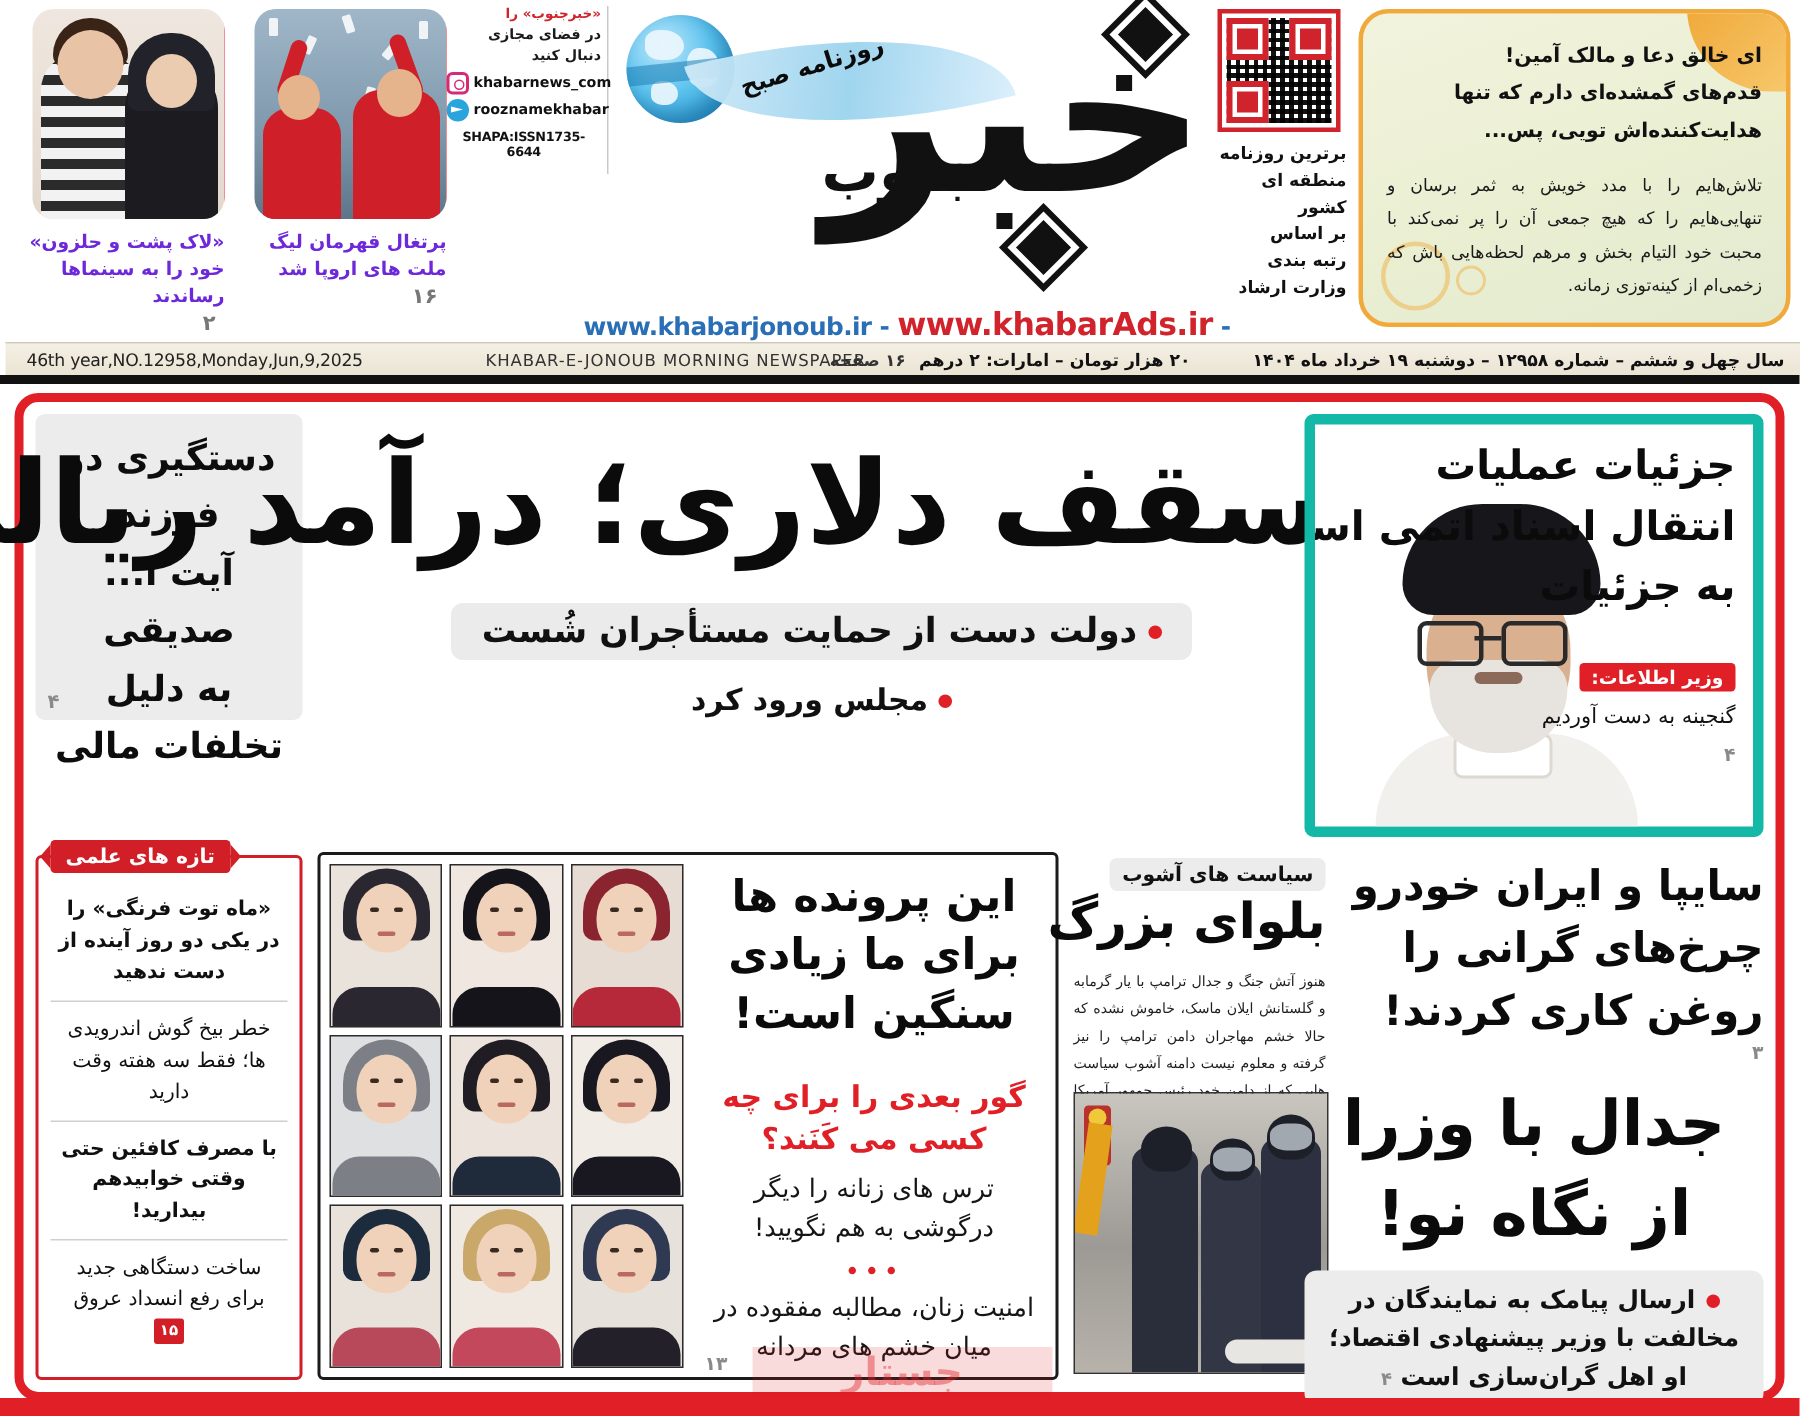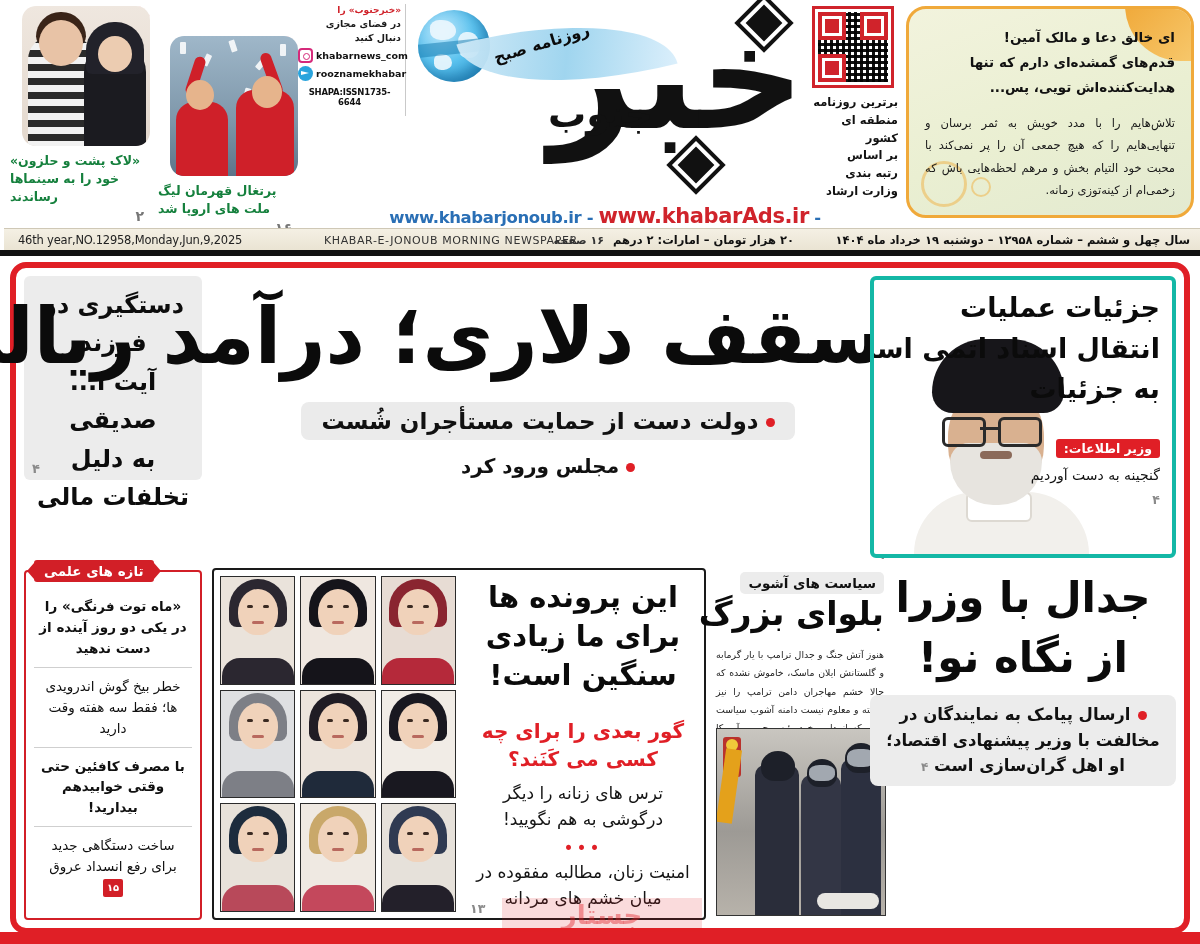--- a/index.html
+++ b/index.html
@@ -20,22 +20,22 @@
     width:128px;height:140px;border-radius:14px;overflow:hidden;
     position:relative;
   }
   .mh-photo .frame{
     position:absolute;inset:-6px;border-radius:18px;
     background:linear-gradient(135deg,#f7a41d 0%, #f7a41d 18%, transparent 18.5%, transparent 81%, #f7a41d 81.5%, #f7a41d 100%);
     z-index:0;
   }
   .mh-photo .inner{position:absolute;inset:0;border-radius:12px;overflow:hidden;z-index:1;}
   .mh-cap{
-    width:140px;margin-top:6px;text-align:left;
-    font-size:12.5px;font-weight:bold;line-height:1.45;color:#15803d;
+    width:140px;margin-top:6px;text-align:right;
+    font-size:12.5px;font-weight:bold;line-height:1.45;color:#6d28d9;
     font-family:"DejaVu Sans",sans-serif;
   }
   .mh-pg{font-size:14px;font-weight:bold;color:#777;margin-top:2px;text-align:right;padding-right:6px;}
 
   
   .photoA{background:linear-gradient(180deg,#efe7df 0%, #e3d8cd 100%);}
   .photoA .figL{position:absolute;left:6px;bottom:0;width:66px;height:110px;
     background:repeating-linear-gradient(180deg,#2b2b2b 0 7px,#f2f2f2 7px 14px);border-radius:24px 24px 0 0;}
   .photoA .headL{position:absolute;left:17px;top:14px;width:44px;height:46px;border-radius:50%;background:#e8c3a6;}
   .photoA .hairL{position:absolute;left:14px;top:6px;width:50px;height:34px;border-radius:26px 26px 10px 10px;background:#3a2418;}
@@ -210,21 +210,21 @@
   .riot .helm{position:absolute;border-radius:50% 50% 40% 40%;background:#1d2029;}
   .riot .vis{position:absolute;border-radius:40%;background:#cfd6dd;opacity:.75;}
   .riot .tape{position:absolute;left:4px;top:20px;width:16px;height:74px;background:#e4a11b;transform:rotate(8deg);}
   .riot .light{position:absolute;left:6px;top:8px;width:18px;height:40px;background:#b9322c;border-radius:3px;}
   .riot .light i{display:block;width:12px;height:12px;border-radius:50%;background:#f0c93a;margin:2px auto;}
   .riot .down{position:absolute;right:6px;bottom:6px;width:62px;height:16px;background:#e8e6e2;border-radius:8px;}
 
   
   .col-right{position:absolute;right:8px;top:8px;width:306px;}
   .atomic{
-    position:relative;width:306px;height:282px;border:4px solid #14b8a6;border-radius:6px;
+    position:relative;width:306px;height:282px;border:7px solid #14b8a6;border-radius:6px;
     box-sizing:border-box;overflow:hidden;background:#fff;
   }
   .atomic .h{position:absolute;right:12px;top:8px;width:auto;text-align:right;
     font-size:27px;font-weight:bold;line-height:1.5;color:#0b0b0b;z-index:3;white-space:nowrap;}
   .atomic .tagline{position:absolute;right:12px;top:158px;z-index:3;}
   .atomic .tag{background:#e01f26;color:#fff;font-size:12.5px;font-weight:bold;padding:2px 8px;border-radius:3px;display:inline-block;}
   .atomic .lead{margin-top:6px;font-size:14px;line-height:1.7;color:#111;text-align:right;}
   .atomic .pg{font-size:12.5px;font-weight:bold;color:#8a8a8a;margin-top:4px;}
   .portrait{position:absolute;left:40px;bottom:0;width:175px;height:215px;z-index:1;}
   .portrait .turban{position:absolute;left:18px;top:0;width:132px;height:74px;background:#17161a;border-radius:62px 62px 24px 24px;}
@@ -251,21 +251,21 @@
   .watermark span{display:block;text-align:center;font-size:26px;font-weight:bold;color:rgba(224,31,38,.42);line-height:34px;letter-spacing:-2px;}
   .botbar{position:absolute;left:0;top:932px;width:1200px;height:12px;background:#e01f26;}
 </style>
 </head>
 <body>
 
 <div class="page">
 
   <div class="masthead">
 
-    <div class="mh-photo-wrap" style="left:158px;margin-top:30px;">
+    <div class="mh-photo-wrap" style="left:158px;">
       <div class="mh-photo">
         <div class="frame"></div>
         <div class="inner photoB">
           <div class="conf" style="left:10px;top:6px;"></div>
           <div class="conf" style="left:34px;top:18px;transform:rotate(25deg)"></div>
           <div class="conf" style="left:60px;top:4px;transform:rotate(-18deg)"></div>
           <div class="conf" style="left:88px;top:22px;transform:rotate(40deg)"></div>
           <div class="conf" style="left:110px;top:8px;"></div>
           <div class="conf" style="left:22px;top:46px;transform:rotate(-30deg)"></div>
           <div class="conf" style="left:74px;top:52px;transform:rotate(15deg)"></div>
@@ -541,20 +541,26 @@
           <div class="glass glassR"></div>
           <div class="bridge"></div>
         </div>
         <div class="tagline">
           <span class="tag">وزیر اطلاعات:</span>
           <div class="lead">گنجینه به دست آوردیم</div>
           <div class="pg">۴</div>
         </div>
       </div>
 
+      <div class="saipa">
+        <div class="h">سایپا و ایران خودرو</div>
+        <div class="h">چرخ‌های گرانی را</div>
+        <div class="h">روغن کاری کردند!</div>
+        <div class="pg">۳</div>
+      </div>
 
       <div class="jedal">
         <div class="h">جدال با وزرا</div>
         <div class="h">از نگاه نو!</div>
         <div class="box">
           <span class="bullet"></span><span>ارسال پیامک به نمایندگان در مخالفت با وزیر پیشنهادی اقتصاد؛ او اهل گران‌سازی است</span>
           <span class="pg">۴</span>
         </div>
       </div>
     </div>

